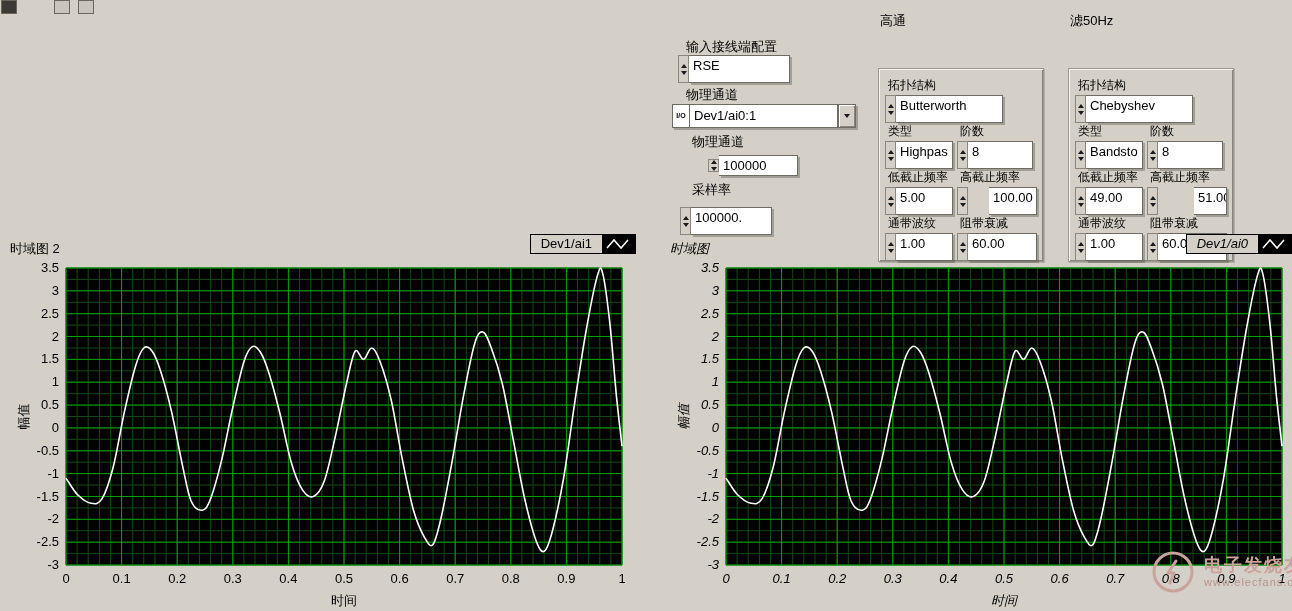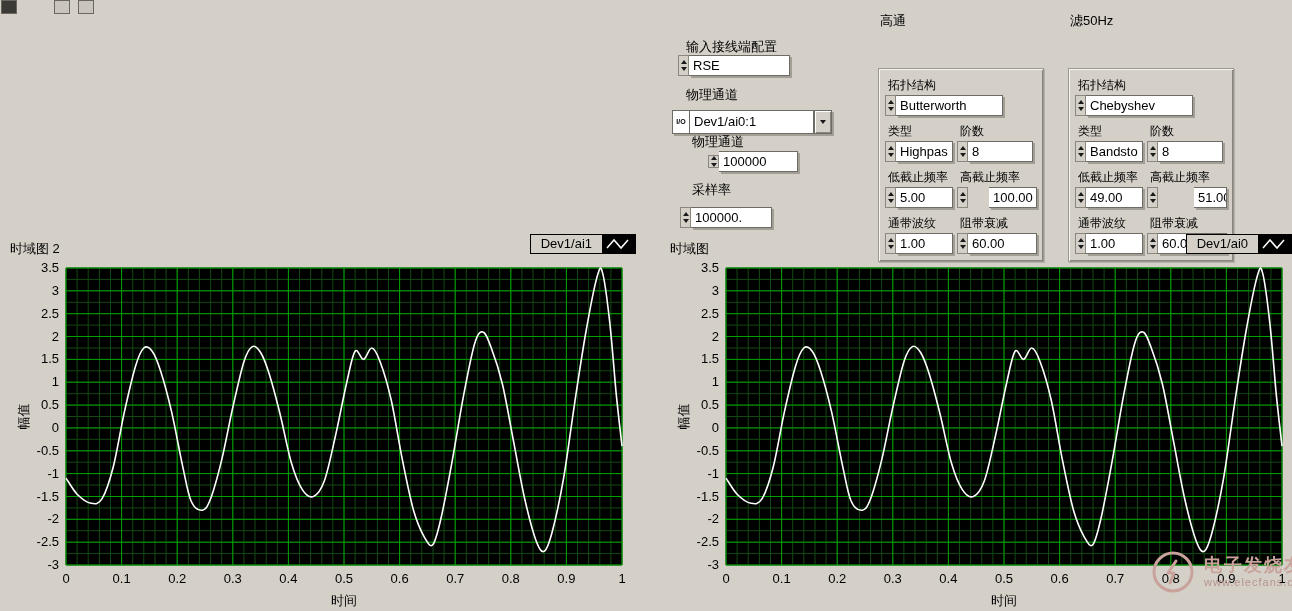--- a/index.html
+++ b/index.html
@@ -5,21 +5,21 @@
   html,body{margin:0;padding:0;}
   body{
     width:1292px;height:611px;position:relative;overflow:hidden;
     background:#d4d0c8;
     font-family:"Liberation Sans","DejaVu Sans",sans-serif;
     color:#000;
   }
   .lv-label{position:absolute;font-size:13px;white-space:nowrap;}
   .sm{font-size:12px;}
   
-  .lv-num{position:absolute;display:flex;height:21px;}
+  .lv-num{position:absolute;display:flex;height:28px;}
   .spin{width:11px;background:#d4d0c8;border:1px solid #8a877f;box-sizing:border-box;
         display:flex;flex-direction:column;align-items:center;justify-content:center;gap:3px;}
   .tri-up{width:0;height:0;border-left:3px solid transparent;border-right:3px solid transparent;border-bottom:4px solid #1a1a1a;}
   .tri-dn{width:0;height:0;border-left:3px solid transparent;border-right:3px solid transparent;border-top:4px solid #1a1a1a;}
   .vbox{flex:1;background:#fff;border:1px solid #6e6b64;border-left:none;box-sizing:border-box;
         box-shadow:2px 2px 0 rgba(70,68,60,.35);
         font-size:13px;line-height:19px;padding:0 4px;white-space:nowrap;overflow:hidden;}
   
   .lv-panel{position:absolute;background:#d4d0c8;border:1px solid #9b9890;
         box-shadow:inset 1px 1px 0 #f7f6f2, inset -1px -1px 0 #87847c, 1px 1px 0 #b3b0a8;margin-top:38px;}
@@ -62,21 +62,21 @@
 <div class="lv-label" style="left:686px;top:38px;">输入接线端配置</div>
 <div class="lv-num" style="left:678px;top:55px;width:112px;">
   <div class="spin">
       <i class="tri-up"></i>
       <i class="tri-dn"></i>
     </div>
   <div class="vbox">RSE</div>
 </div>
 
 <div class="lv-label" style="left:686px;top:86px;">物理通道</div>
-<div class="lv-dd" style="left:672px;top:110px;width:160px;">
+<div class="lv-dd" style="left:672px;top:104px;width:184px;">
   <div class="io-icon">I/O</div>
   <div class="dd-box">Dev1/ai0:1</div>
   <div class="dd-btn">
       <i class="tri-dn"></i>
     </div>
 </div>
 
 <div class="lv-label" style="left:692px;top:133px;">物理通道</div>
 <div class="lv-num" style="left:708px;top:151px;width:90px;align-items:center;">
   <div class="spin">
@@ -354,21 +354,21 @@
       <text x="391.6" y="323" text-anchor="middle">0.6</text>
       <text x="447.2" y="323" text-anchor="middle">0.7</text>
       <text x="502.8" y="323" text-anchor="middle">0.8</text>
       <text x="558.4" y="323" text-anchor="middle">0.9</text>
       <text x="614.0" y="323" text-anchor="middle">1</text>
       <text x="20" y="156.5" text-anchor="middle" transform="rotate(-90 20 156.5)">幅值</text>
       <text x="336" y="345" text-anchor="middle">时间</text>
     </svg>
 </div>
 
-<div class="chart" style="left:668px;top:234px;width:624px;height:377px;">
+<div class="chart" style="left:668px;top:234px;width:624px;height:377px;font-style:italic;">
   <div class="chart-title">时域图</div>
   <div class="legend">
     <span class="legend-text">Dev1/ai0</span>
     <span class="legend-icon">
       <svg width="30" height="16">
           <polyline points="3,12 10,4 17,12 24,4" fill="none" stroke="#ffffff" stroke-width="1.5"></polyline>
         </svg>
     </span>
   </div>
   <svg class="plot" width="628" height="351">

